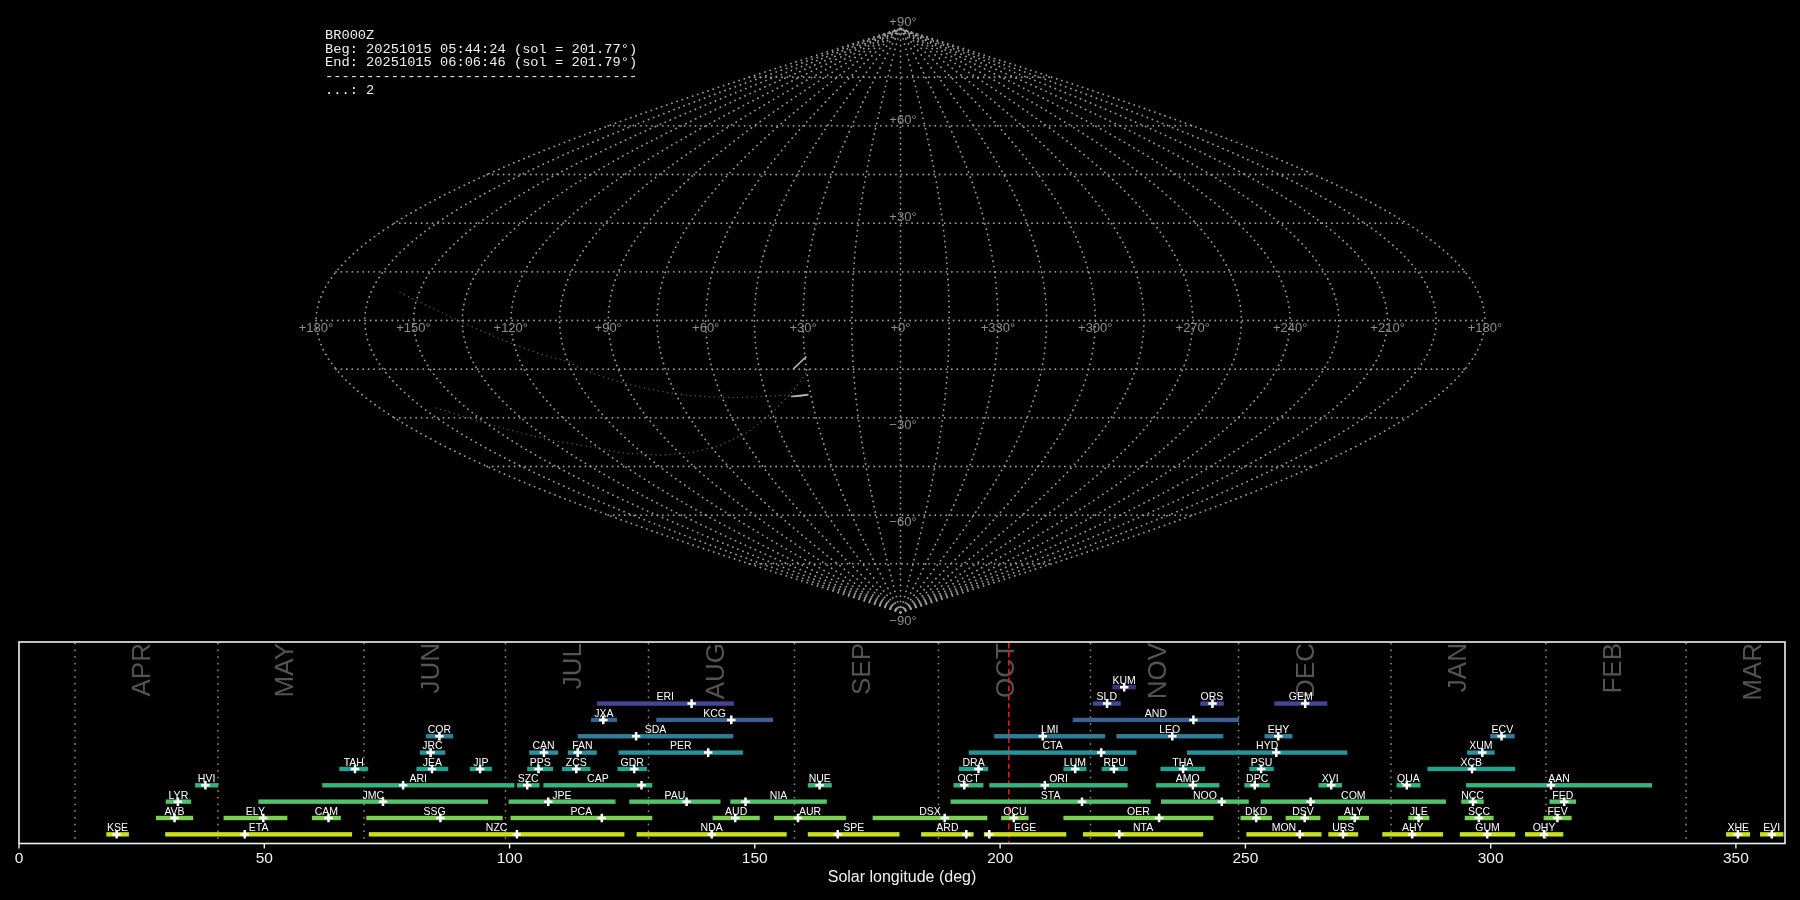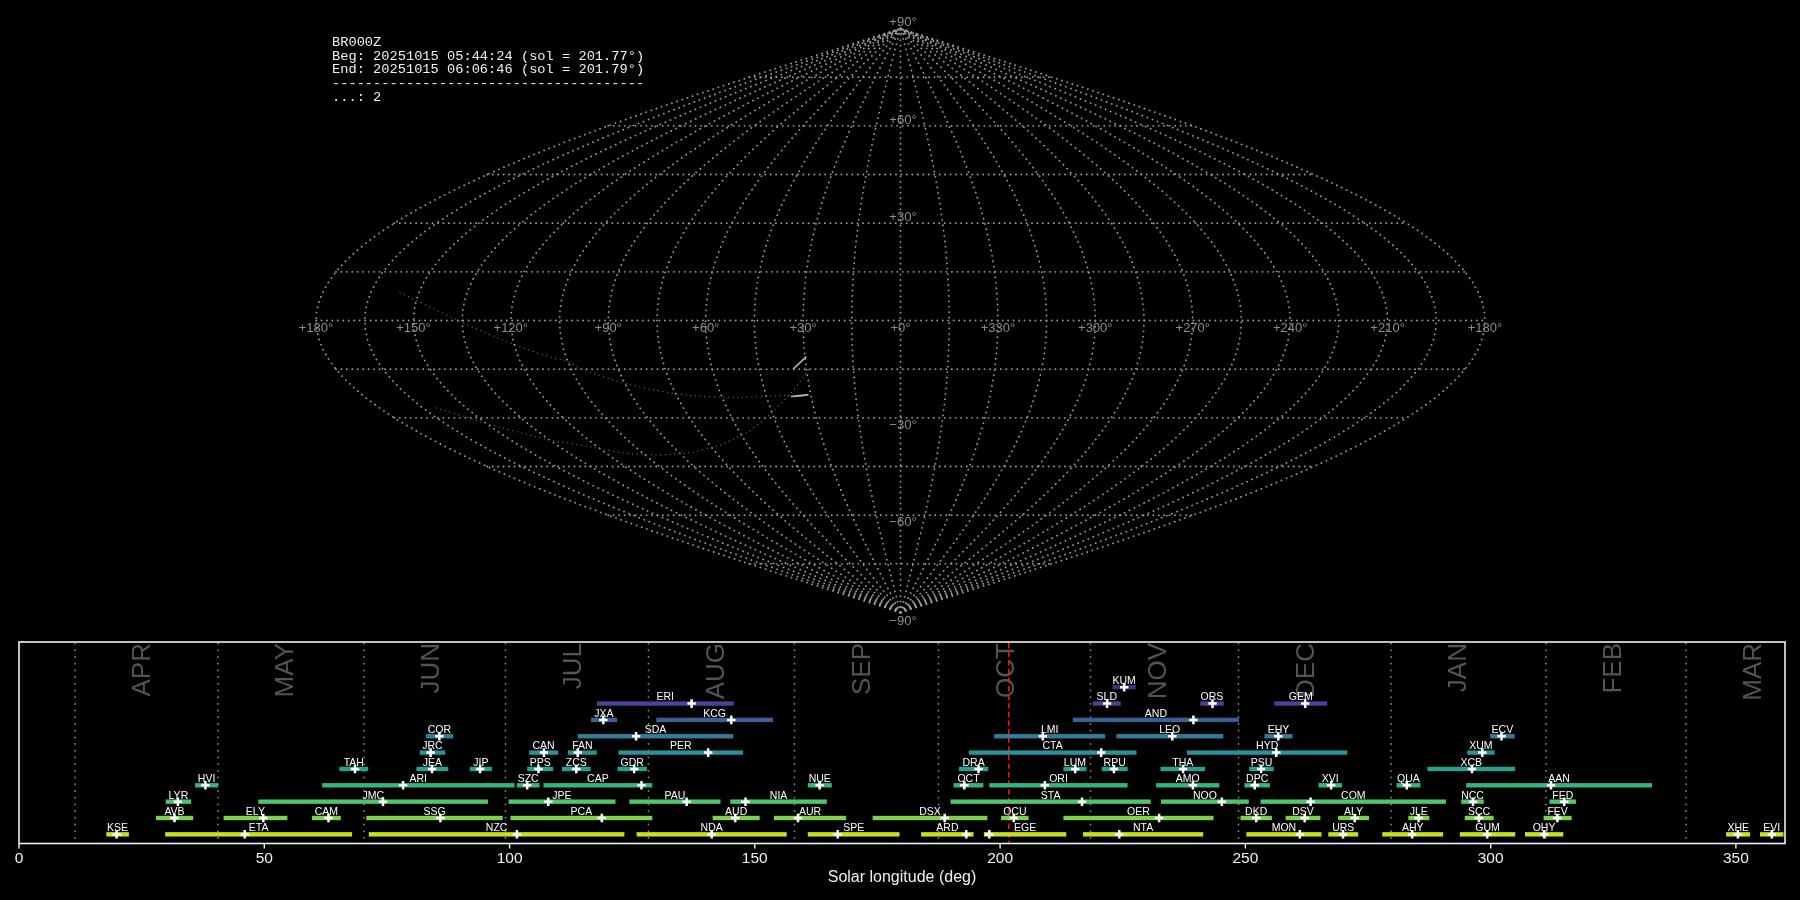--- a/index.html
+++ b/index.html
@@ -1,15 +1,15 @@
 <!DOCTYPE html>
 <html><head><meta charset="utf-8">
 <style>
 html,body{margin:0;padding:0;background:#000;width:1800px;height:900px;overflow:hidden}
-#info{position:absolute;left:316px;top:20.3px;opacity:0.999;will-change:transform;color:#f2f2f2;font-family:"Liberation Mono",monospace;font-size:13.7px;line-height:13.7px;white-space:pre;margin:16px}
+#info{position:absolute;left:316px;top:20.3px;opacity:0.999;will-change:transform;color:#f2f2f2;font-family:"Liberation Mono",monospace;font-size:13.7px;line-height:13.7px;white-space:pre;margin:9px}
 </style></head>
 <body>
 <div style="opacity:0.999;will-change:transform"><svg width="1800" height="900" viewBox="0 0 1800 900" font-family="Liberation Sans, sans-serif" style="transform:translateZ(0)">
       <rect x="0" y="0" width="1800" height="900" fill="#000000"></rect>
       <g stroke="#9c9c9c" stroke-width="1.8" fill="none" stroke-linecap="round" stroke-dasharray="0.1 5.35">
         <path d="M900.50,612.50 L869.91,602.77 L839.40,593.03 L809.06,583.30 L778.98,573.57 L749.22,563.83 L719.88,554.10 L691.03,544.37 L662.76,534.63 L635.14,524.90 L608.25,515.17 L582.16,505.43 L556.94,495.70 L532.66,485.97 L509.39,476.23 L487.20,466.50 L466.13,456.77 L446.26,447.03 L427.63,437.30 L410.30,427.57 L394.31,417.83 L379.71,408.10 L366.53,398.37 L354.82,388.63 L344.61,378.90 L335.92,369.17 L328.77,359.43 L323.20,349.70 L319.20,339.97 L316.80,330.23 L316.00,320.50 L316.80,310.77 L319.20,301.03 L323.20,291.30 L328.77,281.57 L335.92,271.83 L344.61,262.10 L354.82,252.37 L366.53,242.63 L379.71,232.90 L394.31,223.17 L410.30,213.43 L427.63,203.70 L446.26,193.97 L466.13,184.23 L487.20,174.50 L509.39,164.77 L532.66,155.03 L556.94,145.30 L582.16,135.57 L608.25,125.83 L635.14,116.10 L662.76,106.37 L691.03,96.63 L719.88,86.90 L749.22,77.17 L778.98,67.43 L809.06,57.70 L839.40,47.97 L869.91,38.23 L900.50,28.50"></path>
         <path d="M900.50,612.50 L872.46,602.77 L844.49,593.03 L816.68,583.30 L789.10,573.57 L761.83,563.83 L734.93,554.10 L708.49,544.37 L682.57,534.63 L657.26,524.90 L632.60,515.17 L608.69,505.43 L585.57,495.70 L563.32,485.97 L541.99,476.23 L521.64,466.50 L502.33,456.77 L484.11,447.03 L467.04,437.30 L451.15,427.57 L436.49,417.83 L423.11,408.10 L411.03,398.37 L400.30,388.63 L390.93,378.90 L382.96,369.17 L376.42,359.43 L371.30,349.70 L367.64,339.97 L365.44,330.23 L364.71,320.50 L365.44,310.77 L367.64,301.03 L371.30,291.30 L376.42,281.57 L382.96,271.83 L390.93,262.10 L400.30,252.37 L411.03,242.63 L423.11,232.90 L436.49,223.17 L451.15,213.43 L467.04,203.70 L484.11,193.97 L502.33,184.23 L521.64,174.50 L541.99,164.77 L563.32,155.03 L585.57,145.30 L608.69,135.57 L632.60,125.83 L657.26,116.10 L682.57,106.37 L708.49,96.63 L734.93,86.90 L761.83,77.17 L789.10,67.43 L816.68,57.70 L844.49,47.97 L872.46,38.23 L900.50,28.50"></path>
         <path d="M900.50,612.50 L875.01,602.77 L849.59,593.03 L824.30,583.30 L799.23,573.57 L774.43,563.83 L749.98,554.10 L725.94,544.37 L702.39,534.63 L679.37,524.90 L656.96,515.17 L635.22,505.43 L614.20,495.70 L593.97,485.97 L574.58,476.23 L556.08,466.50 L538.53,456.77 L521.97,447.03 L506.44,437.30 L492.00,427.57 L478.67,417.83 L466.51,408.10 L455.53,398.37 L445.77,388.63 L437.26,378.90 L430.01,369.17 L424.06,359.43 L419.41,349.70 L416.08,339.97 L414.08,330.23 L413.42,320.50 L414.08,310.77 L416.08,301.03 L419.41,291.30 L424.06,281.57 L430.01,271.83 L437.26,262.10 L445.77,252.37 L455.53,242.63 L466.51,232.90 L478.67,223.17 L492.00,213.43 L506.44,203.70 L521.97,193.97 L538.53,184.23 L556.08,174.50 L574.58,164.77 L593.97,155.03 L614.20,145.30 L635.22,135.57 L656.96,125.83 L679.37,116.10 L702.39,106.37 L725.94,96.63 L749.98,86.90 L774.43,77.17 L799.23,67.43 L824.30,57.70 L849.59,47.97 L875.01,38.23 L900.50,28.50"></path>
         <path d="M900.50,612.50 L877.56,602.77 L854.68,593.03 L831.92,583.30 L809.36,573.57 L787.04,563.83 L765.03,554.10 L743.40,544.37 L722.20,534.63 L701.48,524.90 L681.31,515.17 L661.74,505.43 L642.83,495.70 L624.62,485.97 L607.17,476.23 L590.52,466.50 L574.72,456.77 L559.82,447.03 L545.85,437.30 L532.85,427.57 L520.86,417.83 L509.91,408.10 L500.02,398.37 L491.24,388.63 L483.58,378.90 L477.06,369.17 L471.70,359.43 L467.52,349.70 L464.53,339.97 L462.73,330.23 L462.12,320.50 L462.73,310.77 L464.53,301.03 L467.52,291.30 L471.70,281.57 L477.06,271.83 L483.58,262.10 L491.24,252.37 L500.02,242.63 L509.91,232.90 L520.86,223.17 L532.85,213.43 L545.85,203.70 L559.82,193.97 L574.72,184.23 L590.52,174.50 L607.17,164.77 L624.62,155.03 L642.83,145.30 L661.74,135.57 L681.31,125.83 L701.48,116.10 L722.20,106.37 L743.40,96.63 L765.03,86.90 L787.04,77.17 L809.36,67.43 L831.92,57.70 L854.68,47.97 L877.56,38.23 L900.50,28.50"></path>
         <path d="M900.50,612.50 L880.11,602.77 L859.77,593.03 L839.54,583.30 L819.48,573.57 L799.65,563.83 L780.09,554.10 L760.86,544.37 L742.01,534.63 L723.60,524.90 L705.67,515.17 L688.27,505.43 L671.46,495.70 L655.27,485.97 L639.76,476.23 L624.96,466.50 L610.92,456.77 L597.67,447.03 L585.25,437.30 L573.70,427.57 L563.04,417.83 L553.30,408.10 L544.52,398.37 L536.71,388.63 L529.90,378.90 L524.11,369.17 L519.35,359.43 L515.63,349.70 L512.97,339.97 L511.37,330.23 L510.83,320.50 L511.37,310.77 L512.97,301.03 L515.63,291.30 L519.35,281.57 L524.11,271.83 L529.90,262.10 L536.71,252.37 L544.52,242.63 L553.30,232.90 L563.04,223.17 L573.70,213.43 L585.25,203.70 L597.67,193.97 L610.92,184.23 L624.96,174.50 L639.76,164.77 L655.27,155.03 L671.46,145.30 L688.27,135.57 L705.67,125.83 L723.60,116.10 L742.01,106.37 L760.86,96.63 L780.09,86.90 L799.65,77.17 L819.48,67.43 L839.54,57.70 L859.77,47.97 L880.11,38.23 L900.50,28.50"></path>

